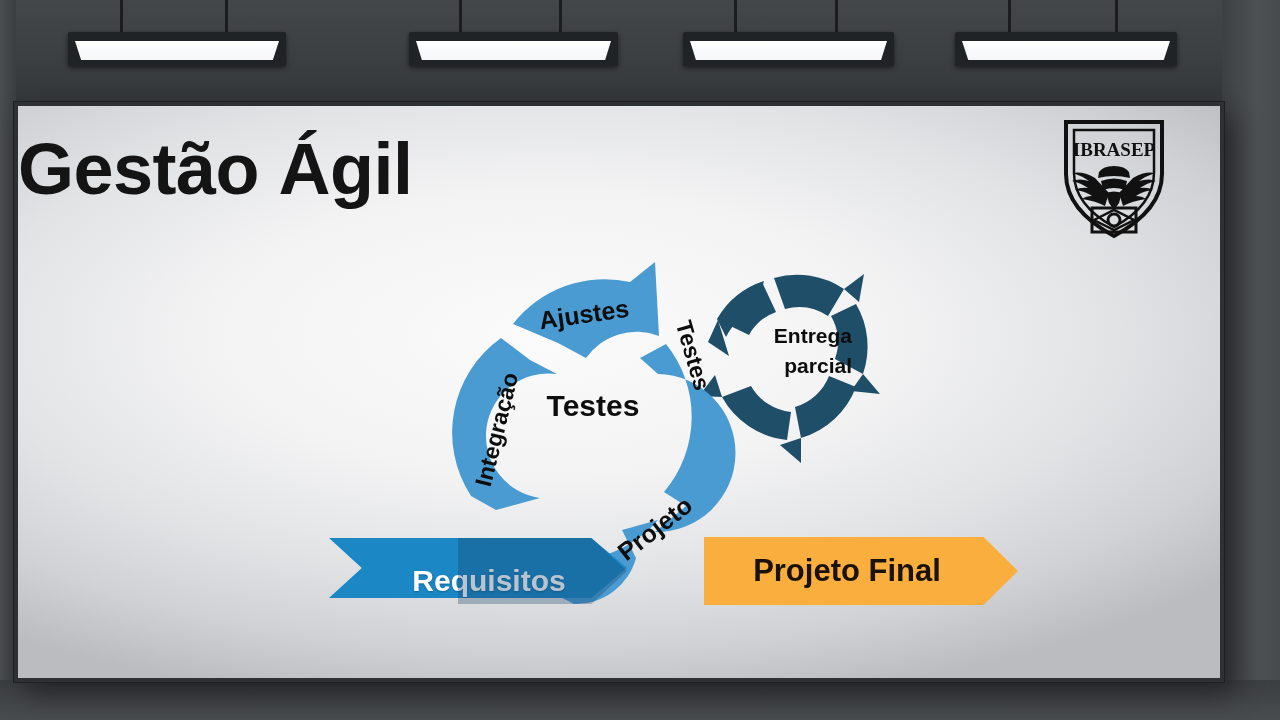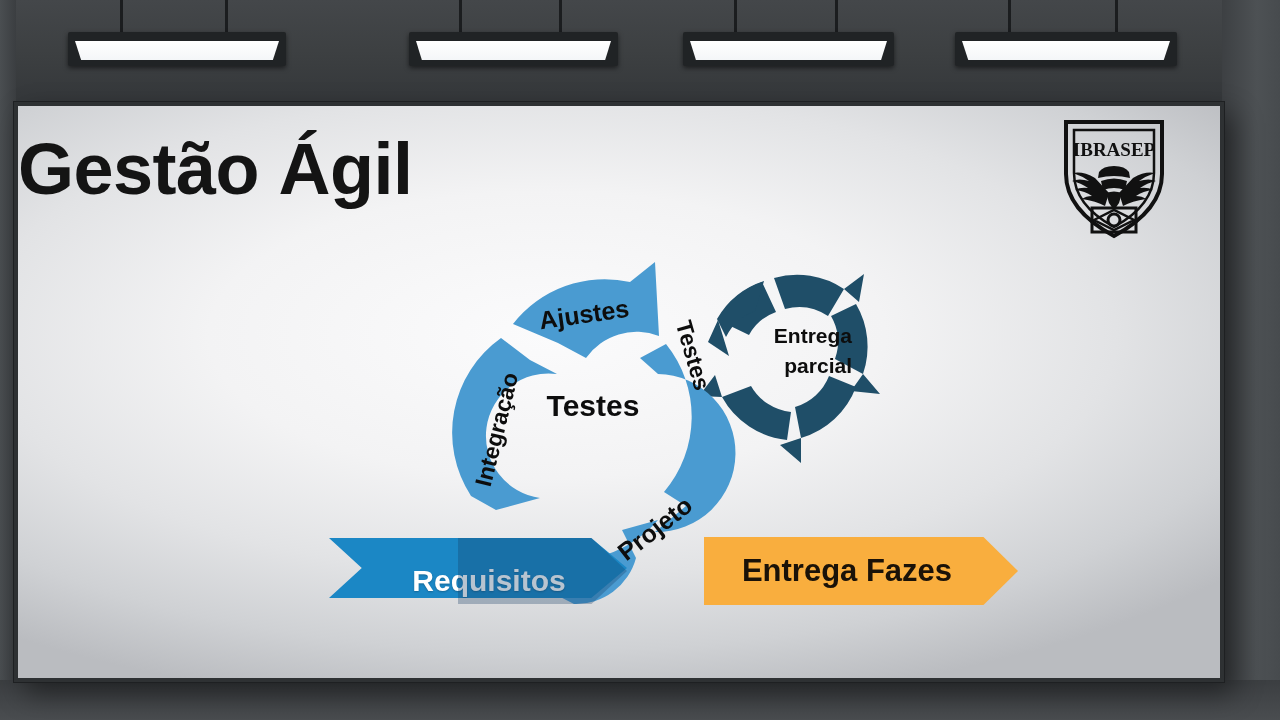--- a/index.html
+++ b/index.html
@@ -347,19 +347,19 @@
           <div>Entrega</div>
           <div>parcial</div>
         </div>
 
         <div class="chev chev-requisitos">
           <span>Requisitos</span>
         </div>
         <div class="chev-requisitos-shade"></div>
 
         <div class="chev chev-entrega-final">
-          <span>Entrega Fazes</span>
+          <span>Projeto Final</span>
         </div>
       </div>
 
     </div>
   </div>
 </div>
 
 </body></html>

